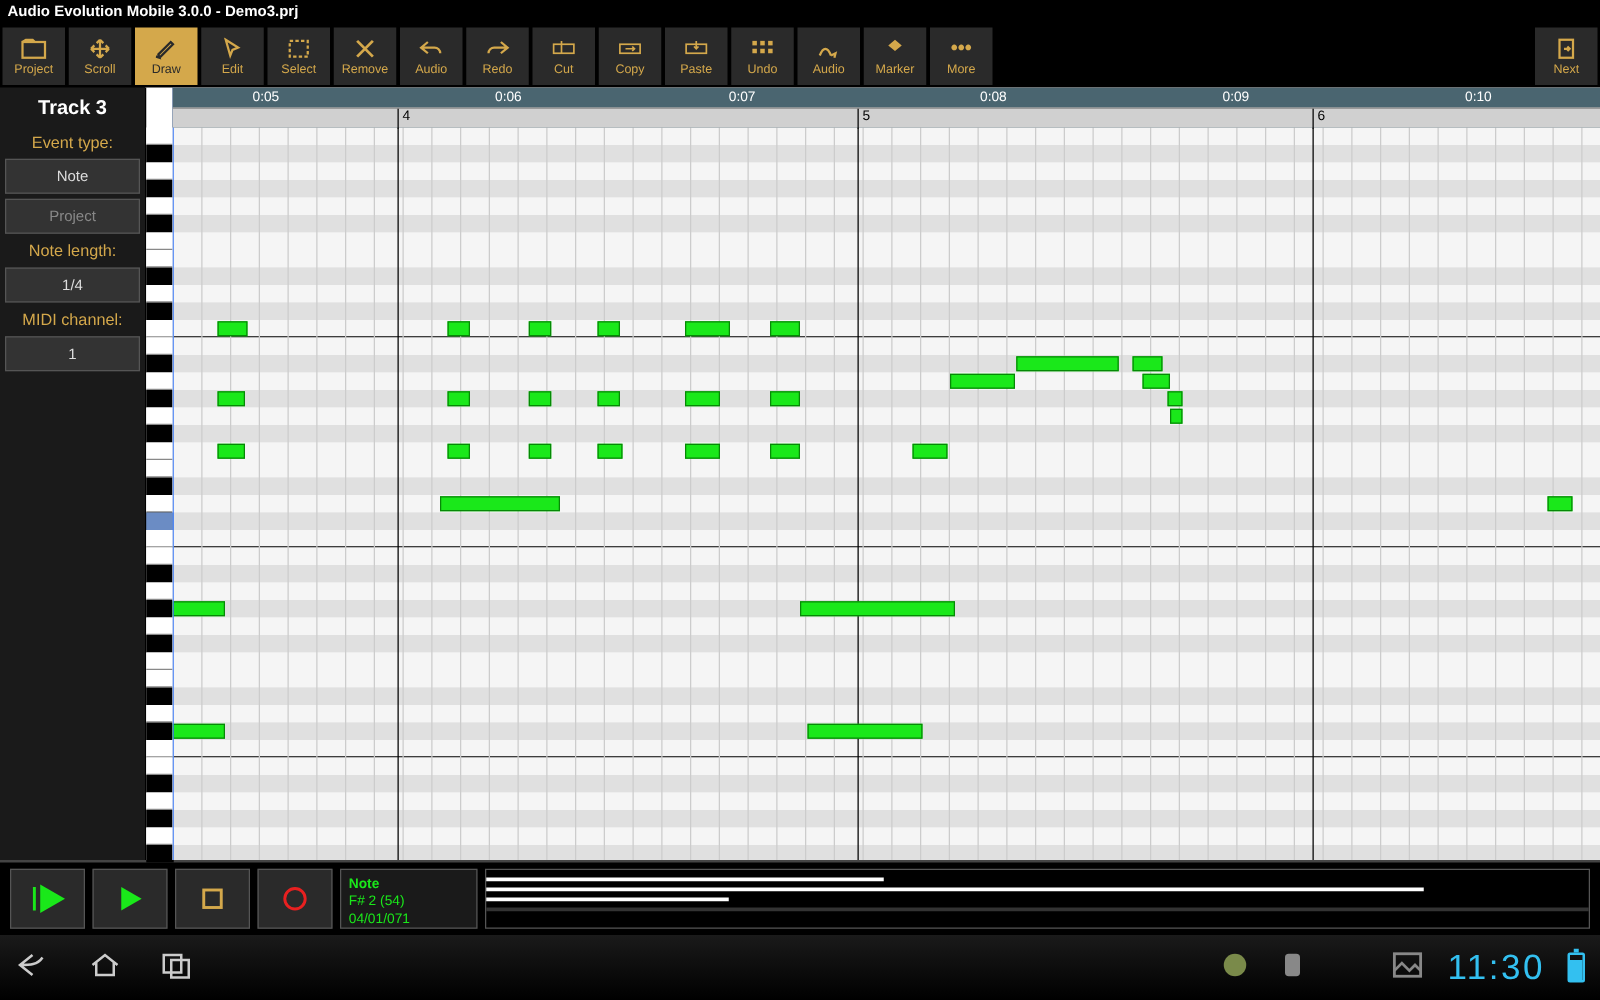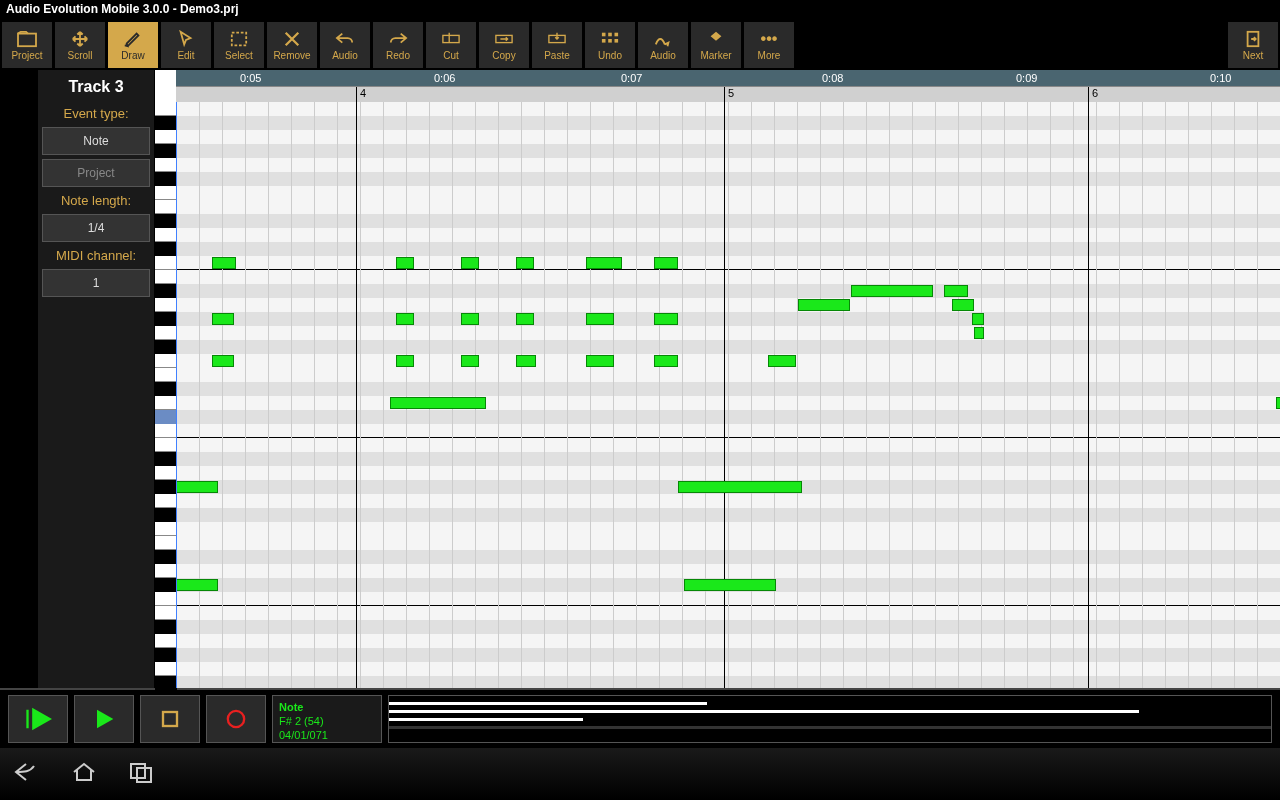--- a/index.html
+++ b/index.html
@@ -9,21 +9,21 @@
 
 .toolbar { height: 50px; background: #000; display: flex; gap: 3px; padding: 2px; }
 .tool-btn { width: 50px; height: 46px; background: #2a2a2a; border: none; display: flex; flex-direction: column; align-items: center; justify-content: center; gap: 2px; color: #d4a84b; font-size: 10px; cursor: pointer; }
 .tool-btn.active { background: #d4a84b; color: #2a2a2a; }
 .tool-btn svg { width: 22px; height: 18px; }
 .tool-btn .icon-txt { font-size: 16px; font-weight: bold; line-height: 18px; }
 .spacer { flex: 1; }
 
 .main { display: flex; height: 618px; }
 
-.sidebar { width: 116px; background: #1a1a1a; display: flex; flex-direction: column; align-items: stretch; padding: 4px 4px; gap: 4px; margin-left: 38px; }
+.sidebar { width: 116px; background: #1a1a1a; display: flex; flex-direction: column; align-items: stretch; padding: 4px 4px; gap: 4px; }
 .track-name { color: #fff; font-weight: bold; font-size: 16px; text-align: center; padding: 4px 0; }
 .side-lbl { color: #d4a84b; font-size: 13px; text-align: center; padding: 2px 0; }
 .side-btn { background: #333; color: #ddd; border: 1px solid #555; font-size: 12px; text-align: center; padding: 6px 0; cursor: pointer; }
 .side-btn.dim { color: #888; }
 
 .keys { width: 22px; background: #fff; position: relative; border-left: 1px solid #000; }
 .white-key { position:absolute; left:0; width:22px; background:#fff; border-bottom:1px solid #888; }
 .black-key { position:absolute; left:0; width:22px; background:#000; }
 .oct-lbl { position:absolute; left:2px; font-size:9px; color:#000; z-index:5; }
 .selkey { position:absolute; left:0; width:22px; background:#6b8cc4; z-index:3; }
@@ -422,13 +422,32 @@
           <path d="M14 4l-10 8 10 8M4 12c8 0 14 0 18-6"></path>
         </svg></span>
     <span class="nav-ico"><svg viewBox="0 0 28 24" fill="none" stroke="#ccc" stroke-width="2">
           <path d="M4 12l10-8 10 8M7 10v10h14V10"></path>
         </svg></span>
     <span class="nav-ico"><svg viewBox="0 0 28 24" fill="none" stroke="#ccc" stroke-width="2">
           <rect x="3" y="4" width="14" height="14"></rect>
           <rect x="9" y="8" width="14" height="14"></rect>
         </svg></span>
   </div>
+  <div class="nav-right">
+    <span class="nav-ico"><svg viewBox="0 0 16 16" fill="#7a8a4a">
+          <circle cx="8" cy="8" r="6"></circle>
+        </svg></span>
+    <span class="nav-ico"><svg viewBox="0 0 16 16" fill="#888">
+          <rect x="4" y="2" width="8" height="12" rx="2"></rect>
+        </svg></span>
+    <span class="nav-ico"><svg viewBox="0 0 16 16" fill="#888">
+          <path d="M8 1v14M8 4l-3 3M8 4l3 3M5 12h6"></path>
+        </svg></span>
+    <span class="nav-ico"><svg viewBox="0 0 16 16" fill="none" stroke="#888" stroke-width="1.5">
+          <rect x="1" y="2" width="14" height="12"></rect>
+          <path d="M1 11l4-4 4 4 3-3 3 3"></path>
+        </svg></span>
+    <div class="clock">11:30</div>
+    <div class="batt">
+        <div class="batt-fill"></div>
+      </div>
+  </div>
 </div>
 
 </body></html>

